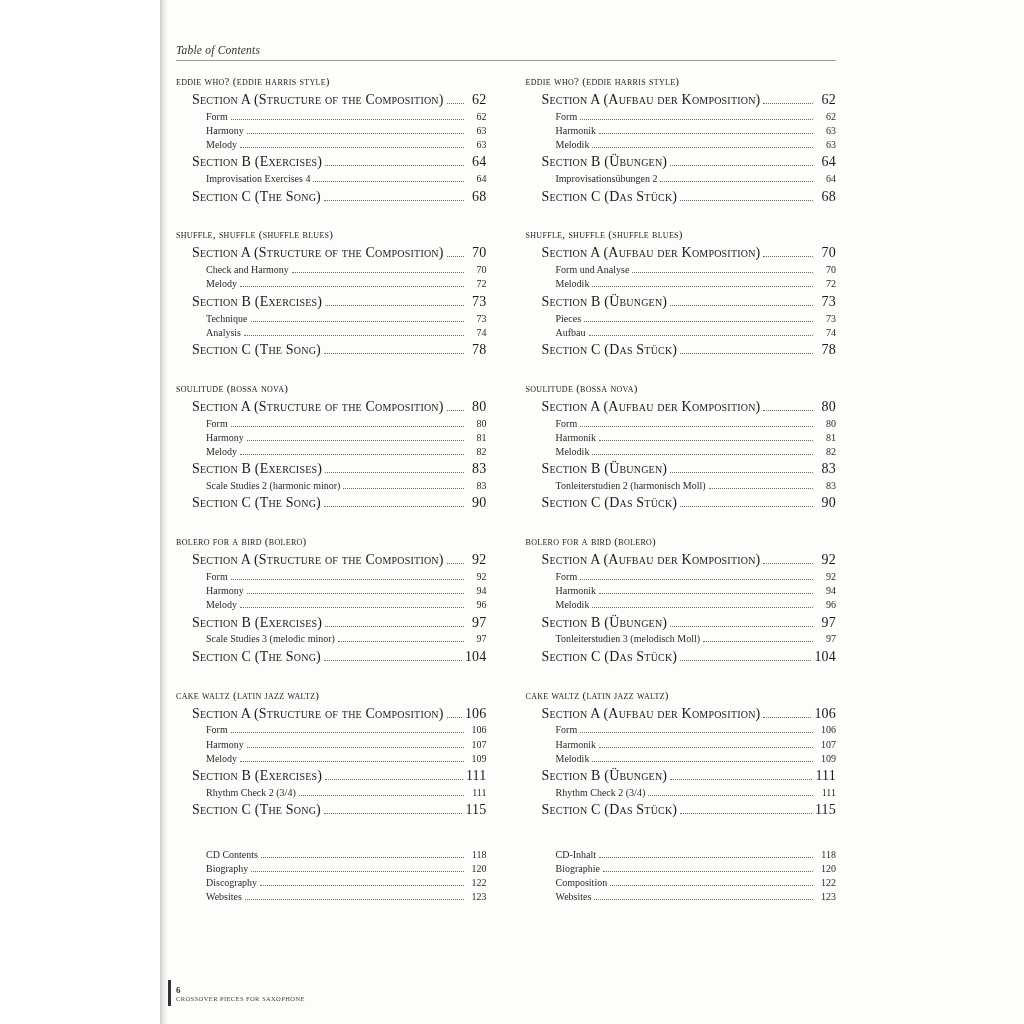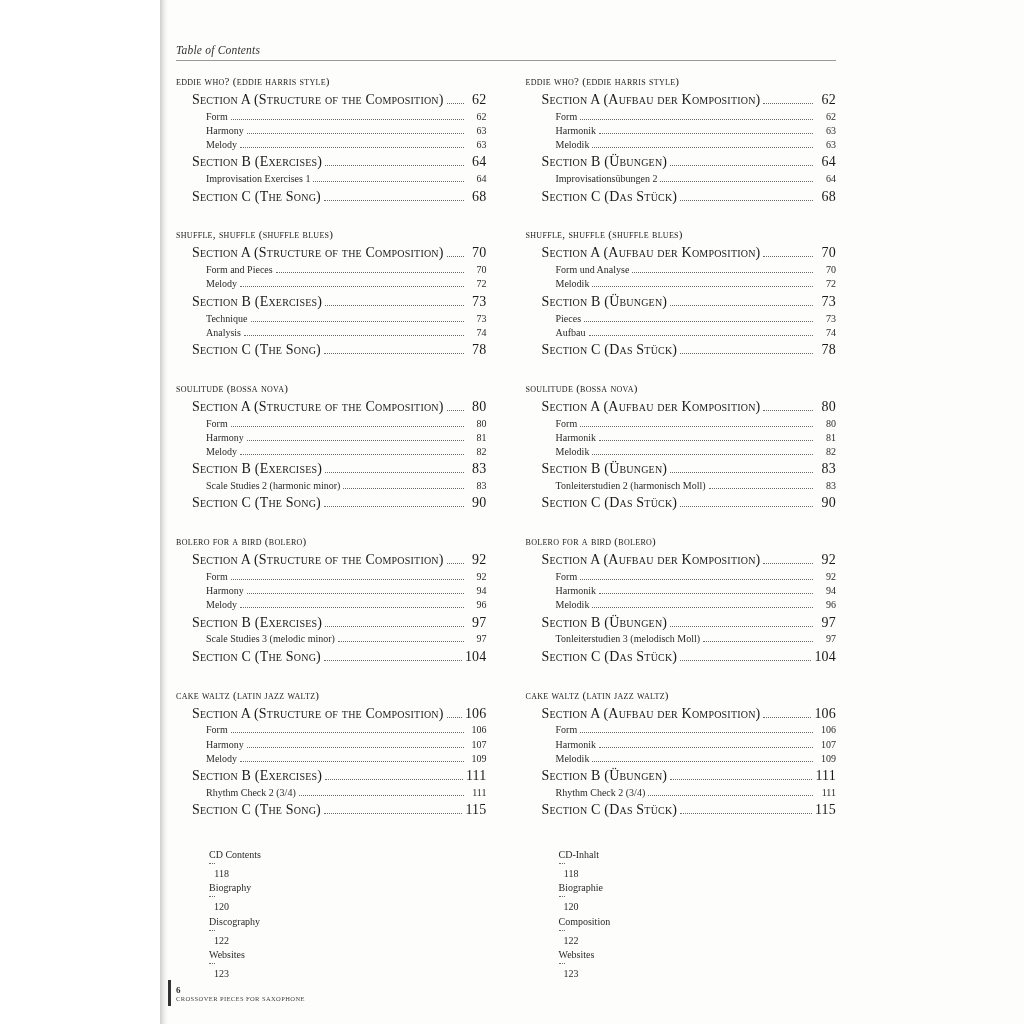--- a/index.html
+++ b/index.html
@@ -93,21 +93,21 @@
     height: 1px;
   }
   .row .pg {
     flex: 0 0 auto;
     text-align: right;
     min-width: 20px;
   }
   
   .lvl-sec { padding-left: 16px; font-variant: small-caps; letter-spacing: .2px; font-size: 14px; color: #1a1a1a; }
   .lvl-item { padding-left: 30px; }
-  .lvl-plain { padding-left: 30px; flex-direction: column; }
+  .lvl-plain { padding-left: 30px; }
   .group.tail .row { padding-left: 30px; }
   .footer {
     position: absolute;
     left: 176px;
     bottom: 22px;
     width: 300px;
   }
   .footer .pgnum {
     font-size: 9px;
     color: #333;
@@ -162,39 +162,39 @@
               <span class="lbl">Melody</span>
               <span class="dots"></span>
               <span class="pg">63</span>
             </div>
             <div class="row lvl-sec">
               <span class="lbl">Section B (Exercises)</span>
               <span class="dots"></span>
               <span class="pg">64</span>
             </div>
             <div class="row lvl-item">
-              <span class="lbl">Improvisation Exercises 1</span>
+              <span class="lbl">Improvisation Exercises 4</span>
               <span class="dots"></span>
               <span class="pg">64</span>
             </div>
             <div class="row lvl-sec">
               <span class="lbl">Section C (The Song)</span>
               <span class="dots"></span>
               <span class="pg">68</span>
             </div>
           </div>
           <div class="group">
             <div class="chapter">Shuffle, Shuffle (Shuffle Blues)</div>
             <div class="row lvl-sec">
               <span class="lbl">Section A (Structure of the Composition)</span>
               <span class="dots"></span>
               <span class="pg">70</span>
             </div>
             <div class="row lvl-item">
-              <span class="lbl">Form and Pieces</span>
+              <span class="lbl">Check and Harmony</span>
               <span class="dots"></span>
               <span class="pg">70</span>
             </div>
             <div class="row lvl-item">
               <span class="lbl">Melody</span>
               <span class="dots"></span>
               <span class="pg">72</span>
             </div>
             <div class="row lvl-sec">
               <span class="lbl">Section B (Exercises)</span>

